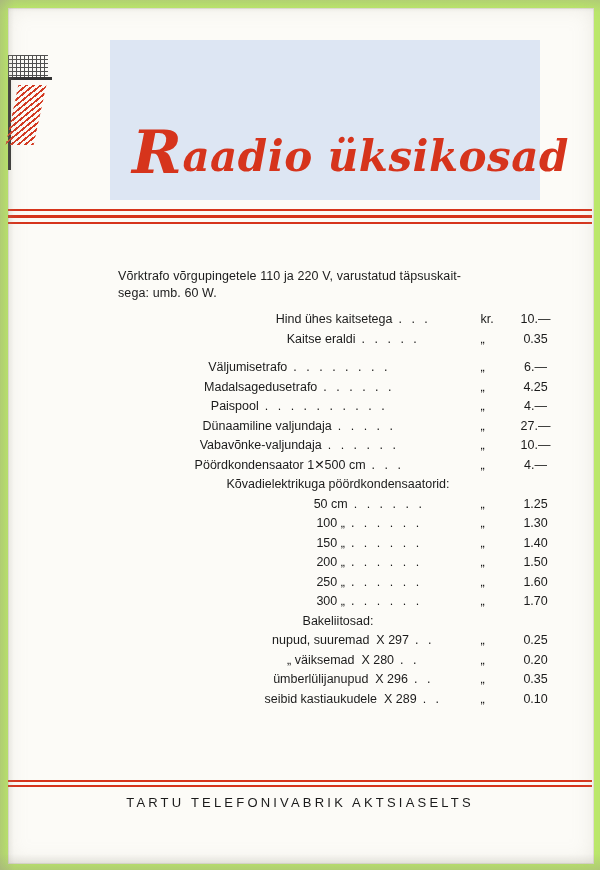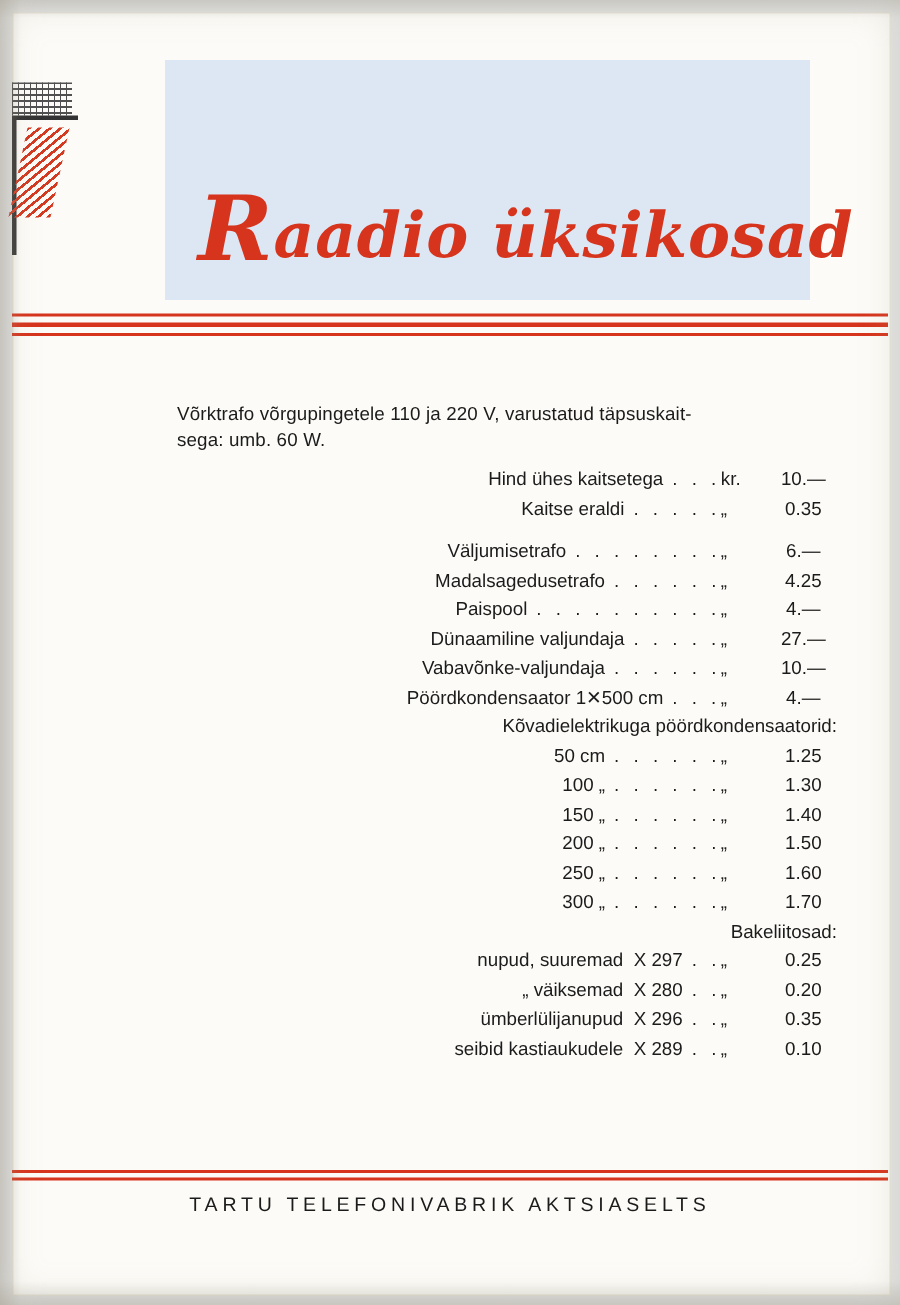--- a/index.html
+++ b/index.html
@@ -10,21 +10,21 @@
   body {
     width: 600px;
     height: 870px;
     font-family: "Liberation Sans", sans-serif;
     overflow: hidden;
   }
   .page {
     position: relative;
     width: 600px;
     height: 870px;
-    background: #e5e5e5;
+    background: #bef264;
     box-sizing: border-box;
     overflow: hidden;
   }
   
   .page::after {
     content: "";
     position: absolute;
     inset: 0;
     pointer-events: none;
     box-shadow: inset 0 0 26px rgba(170,165,150,0.35);
@@ -170,21 +170,21 @@
   }
   table.price td {
     padding: 0;
     font-size: 12.5px;
     line-height: 19.5px;
     vertical-align: bottom;
     white-space: nowrap;
   }
   td.label {
     width: 300px;
-    text-align: right;
+    text-align: center;
   }
   td.label.indent1 { padding-left: 108px; }
   td.label.indent2 { padding-left: 140px; }
   td.cur {
     width: 52px;
     text-align: left;
     padding-left: 4px;
   }
   td.amt {
     width: 60px;

